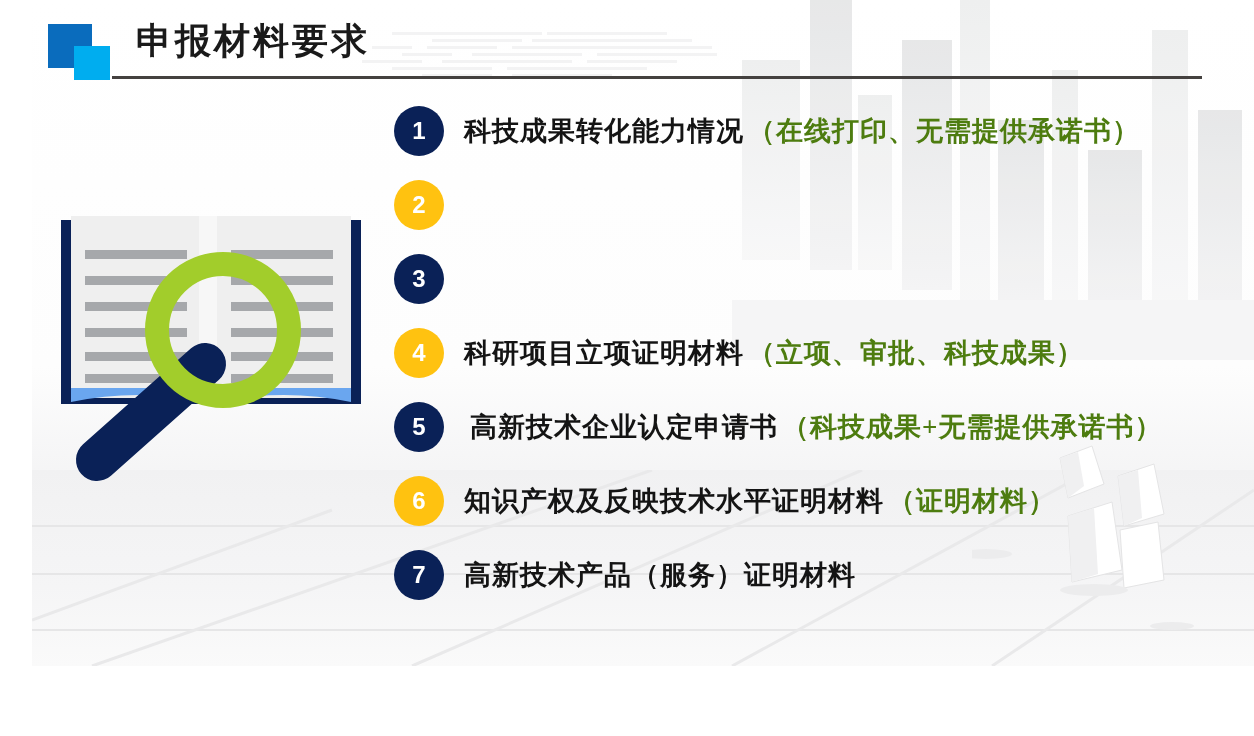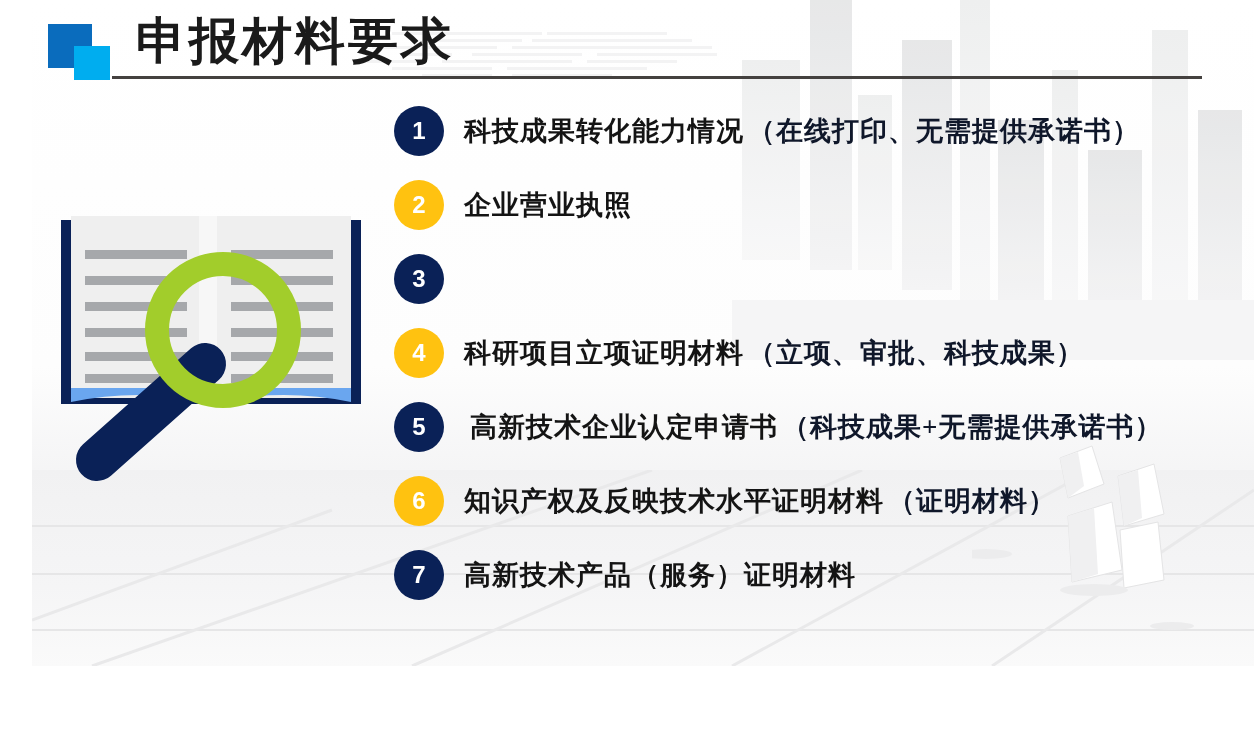--- a/index.html
+++ b/index.html
@@ -102,21 +102,21 @@
     position: absolute;
     left: 26px; top: 22px;
     width: 36px; height: 34px;
     background: #00adef;
   }
   .page-title {
     position: absolute;
     left: 136px;
     top: 13px;
     font-family: "Liberation Serif", "DejaVu Serif", serif;
-    font-size: 50px;
+    font-size: 36px;
     font-weight: 700;
     color: #1a1a1a;
     letter-spacing: 3px;
     line-height: 56px;
     white-space: nowrap;
   }
   .title-rule {
     position: absolute;
     left: 112px;
     top: 76px;
@@ -171,21 +171,21 @@
     font-family: "Liberation Serif", "DejaVu Serif", serif;
     font-size: 27px;
     font-weight: 700;
     color: #141414;
     white-space: nowrap;
     line-height: 40px;
     letter-spacing: 1px;
   }
   .item-text.indent { left: 76px; }
   .item-note {
-    color: #0f172a;
+    color: #4d7c0f;
     margin-left: 4px;
     margin-top: 28px;
   }
 </style>
 </head>
 <body>
 
 <div class="slide">
 
   <div class="bg-panel">
@@ -329,21 +329,20 @@
 
   <div class="list">
 
     <div class="list-item">
       <div class="badge navy">1</div>
       <div class="item-text"><span>科技成果转化能力情况</span><span class="item-note">（在线打印、无需提供承诺书）</span></div>
     </div>
 
     <div class="list-item">
       <div class="badge yellow">2</div>
-      <div class="item-text"><span>企业营业执照</span><span class="item-note"></span></div>
     </div>
 
     <div class="list-item">
       <div class="badge navy">3</div>
     </div>
 
     <div class="list-item">
       <div class="badge yellow">4</div>
       <div class="item-text"><span>科研项目立项证明材料</span><span class="item-note">（立项、审批、科技成果）</span></div>
     </div>

